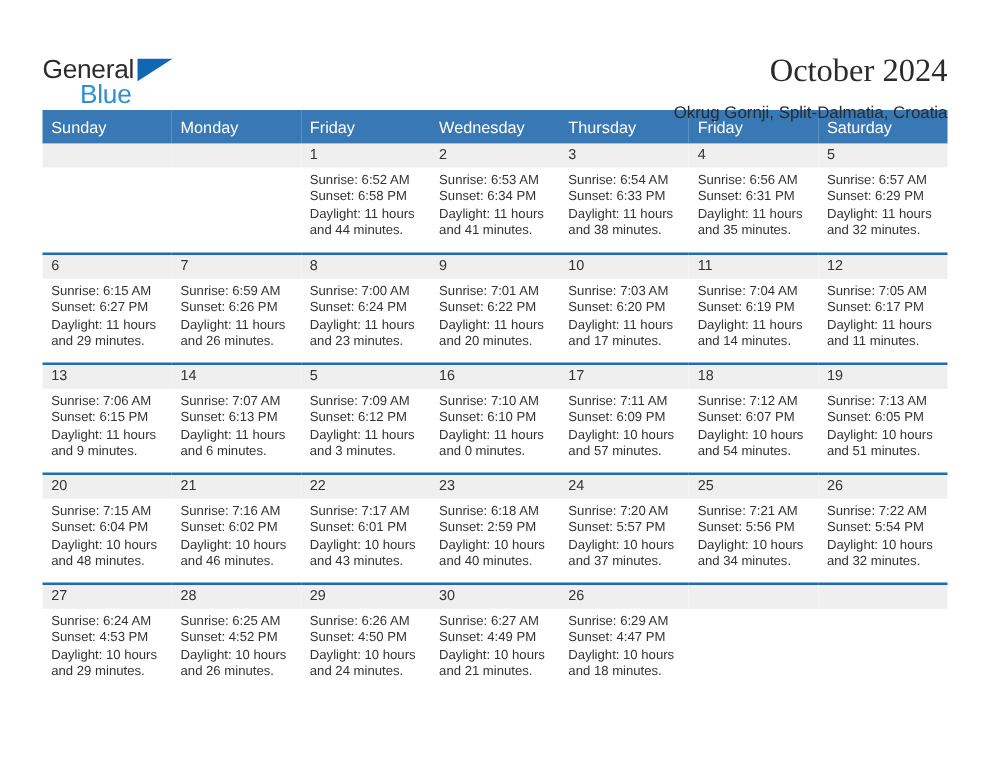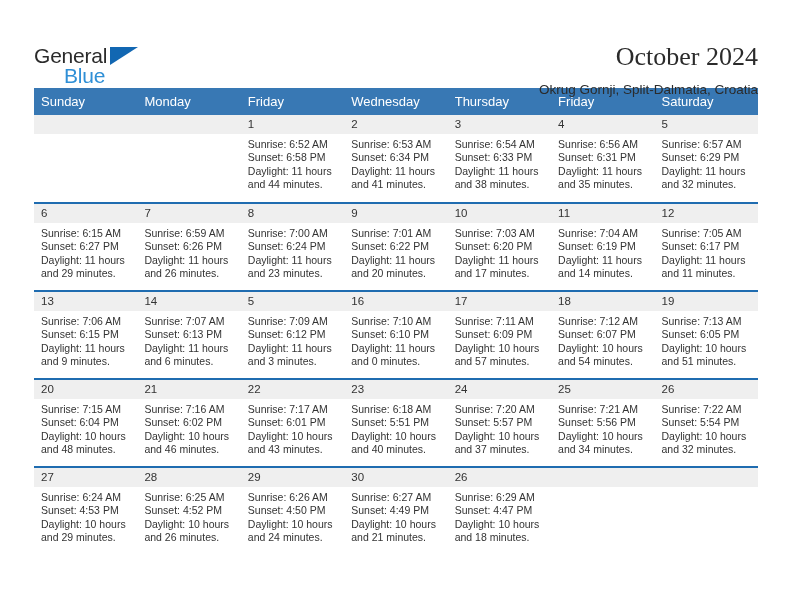--- a/index.html
+++ b/index.html
@@ -375,21 +375,21 @@
               <div>Sunrise: 7:17 AM</div>
               <div>Sunset: 6:01 PM</div>
               <div>Daylight: 10 hours</div>
               <div>and 43 minutes.</div>
             </div>
           </td>
           <td>
             <span class="daynum">23</span>
             <div class="info">
               <div>Sunrise: 6:18 AM</div>
-              <div>Sunset: 5:51 PM</div>
+              <div>Sunset: 2:59 PM</div>
               <div>Daylight: 10 hours</div>
               <div>and 40 minutes.</div>
             </div>
           </td>
           <td>
             <span class="daynum">24</span>
             <div class="info">
               <div>Sunrise: 7:20 AM</div>
               <div>Sunset: 5:57 PM</div>
               <div>Daylight: 10 hours</div>

